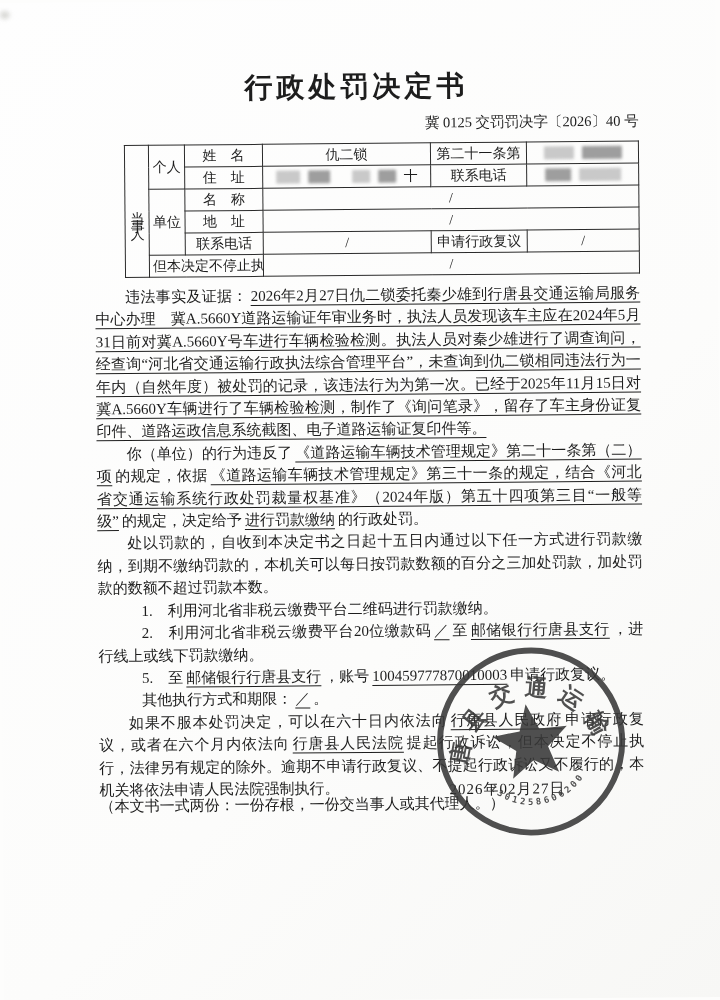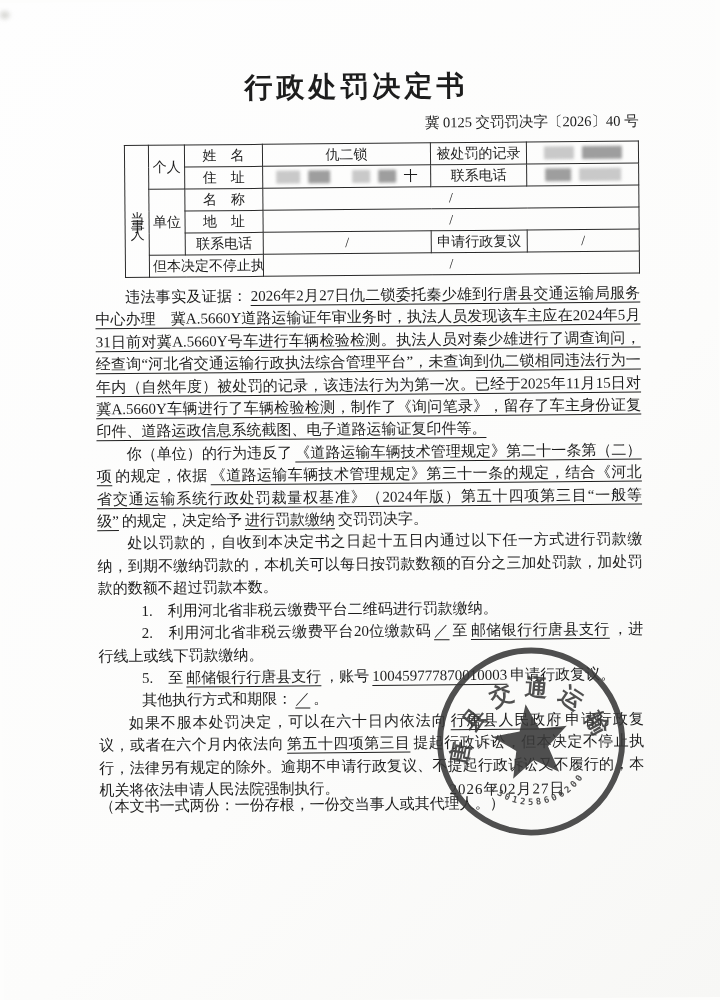--- a/index.html
+++ b/index.html
@@ -112,21 +112,21 @@
       <col style="width:168px">
         <col style="width:96px">
         <col style="width:112px">
     </colgroup>
     <tbody>
         <tr>
       <td rowspan="6" class="party-vert">当事人</td>
       <td rowspan="2">个人</td>
       <td class="lbl">姓　名</td>
       <td>仇二锁</td>
-      <td class="lbl">被处罚的记录</td>
+      <td class="lbl">第二十一条第</td>
       <td>
         <span class="redact-wrap">
           <span class="redact r-lt" style="width:30px"></span>
           <span class="redact r-dk" style="width:40px"></span>
         </span>
       </td>
     </tr>
     <tr>
       <td class="lbl">住　址</td>
       <td>
@@ -163,27 +163,27 @@
     </tr>
     <tr>
       <td colspan="2" class="lbl">但本决定不停止执行</td>
       <td colspan="3">/</td>
     </tr>
   </tbody>
     </table>
 
   <div class="body-text">
       <p class="para"><span>违法事实及证据：</span><span class="u">2026年2月27日仇二锁委托秦少雄到行唐县交通运输局服务中心办理　冀A.5660Y道路运输证年审业务时，执法人员发现该车主应在2024年5月31日前对冀A.5660Y号车进行车辆检验检测。执法人员对秦少雄进行了调查询问，经查询“河北省交通运输行政执法综合管理平台”，未查询到仇二锁相同违法行为一年内（自然年度）被处罚的记录，该违法行为为第一次。已经于2025年11月15日对冀A.5660Y车辆进行了车辆检验检测，制作了《询问笔录》，留存了车主身份证复印件、道路运政信息系统截图、电子道路运输证复印件等。</span></p>
-      <p class="para"><span>你（单位）的行为违反了</span><span class="u">《道路运输车辆技术管理规定》第二十一条第（二）项</span><span>的规定，依据</span><span class="u">《道路运输车辆技术管理规定》第三十一条的规定，结合《河北省交通运输系统行政处罚裁量权基准》（2024年版）第五十四项第三目“一般等级”</span><span>的规定，决定给予</span><span class="u">进行罚款缴纳</span><span>交罚罚决字。</span></p>
+      <p class="para"><span>你（单位）的行为违反了</span><span class="u">《道路运输车辆技术管理规定》第二十一条第（二）项</span><span>的规定，依据</span><span class="u">《道路运输车辆技术管理规定》第三十一条的规定，结合《河北省交通运输系统行政处罚裁量权基准》（2024年版）第五十四项第三目“一般等级”</span><span>的规定，决定给予</span><span class="u">进行罚款缴纳</span><span>的行政处罚。</span></p>
       <p class="para"><span>处以罚款的，自收到本决定书之日起十五日内通过以下任一方式进行罚款缴纳，到期不缴纳罚款的，本机关可以每日按罚款数额的百分之三加处罚款，加处罚款的数额不超过罚款本数。</span></p>
       <p class="para item"><span>1.　利用河北省非税云缴费平台二维码进行罚款缴纳。</span></p>
       <p class="para item"><span>2.　利用河北省非税云缴费平台20位缴款码</span><span class="u">／</span><span>至</span><span class="u">邮储银行行唐县支行</span><span>，进行线上或线下罚款缴纳。</span></p>
       <p class="para item"><span>5.　至</span><span class="u">邮储银行行唐县支行</span><span>，账号</span><span class="u">100459777870010003</span><span>申请行政复议。</span></p>
       <p class="para item"><span>其他执行方式和期限：</span><span class="u">／</span><span>。</span></p>
-      <p class="para"><span>如果不服本处罚决定，可以在六十日内依法向</span><span class="u">行唐县人民政府</span><span>申请行政复议，或者在六个月内依法向</span><span class="u">第五十四项第三目</span><span>提起行政诉讼，但本决定不停止执行，法律另有规定的除外。逾期不申请行政复议、不提起行政诉讼又不履行的，本机关将依法申请人民法院强制执行。</span></p>
+      <p class="para"><span>如果不服本处罚决定，可以在六十日内依法向</span><span class="u">行唐县人民政府</span><span>申请行政复议，或者在六个月内依法向</span><span class="u">行唐县人民法院</span><span>提起行政诉讼，但本决定不停止执行，法律另有规定的除外。逾期不申请行政复议、不提起行政诉讼又不履行的，本机关将依法申请人民法院强制执行。</span></p>
     </div>
 
   <div class="date-line">2026年02月27日</div>
   <div class="footer-note">（本文书一式两份：一份存根，一份交当事人或其代理人。）</div>
 
   <svg class="seal" viewBox="0 0 200 200">
     <defs>
       <path id="arcTop" d="M 33 121 A 67 67 0 1 1 167 121" fill="none"></path>
       <path id="arcBot" d="M 49 138 A 63 63 0 0 0 151 138" fill="none"></path>
     </defs>

